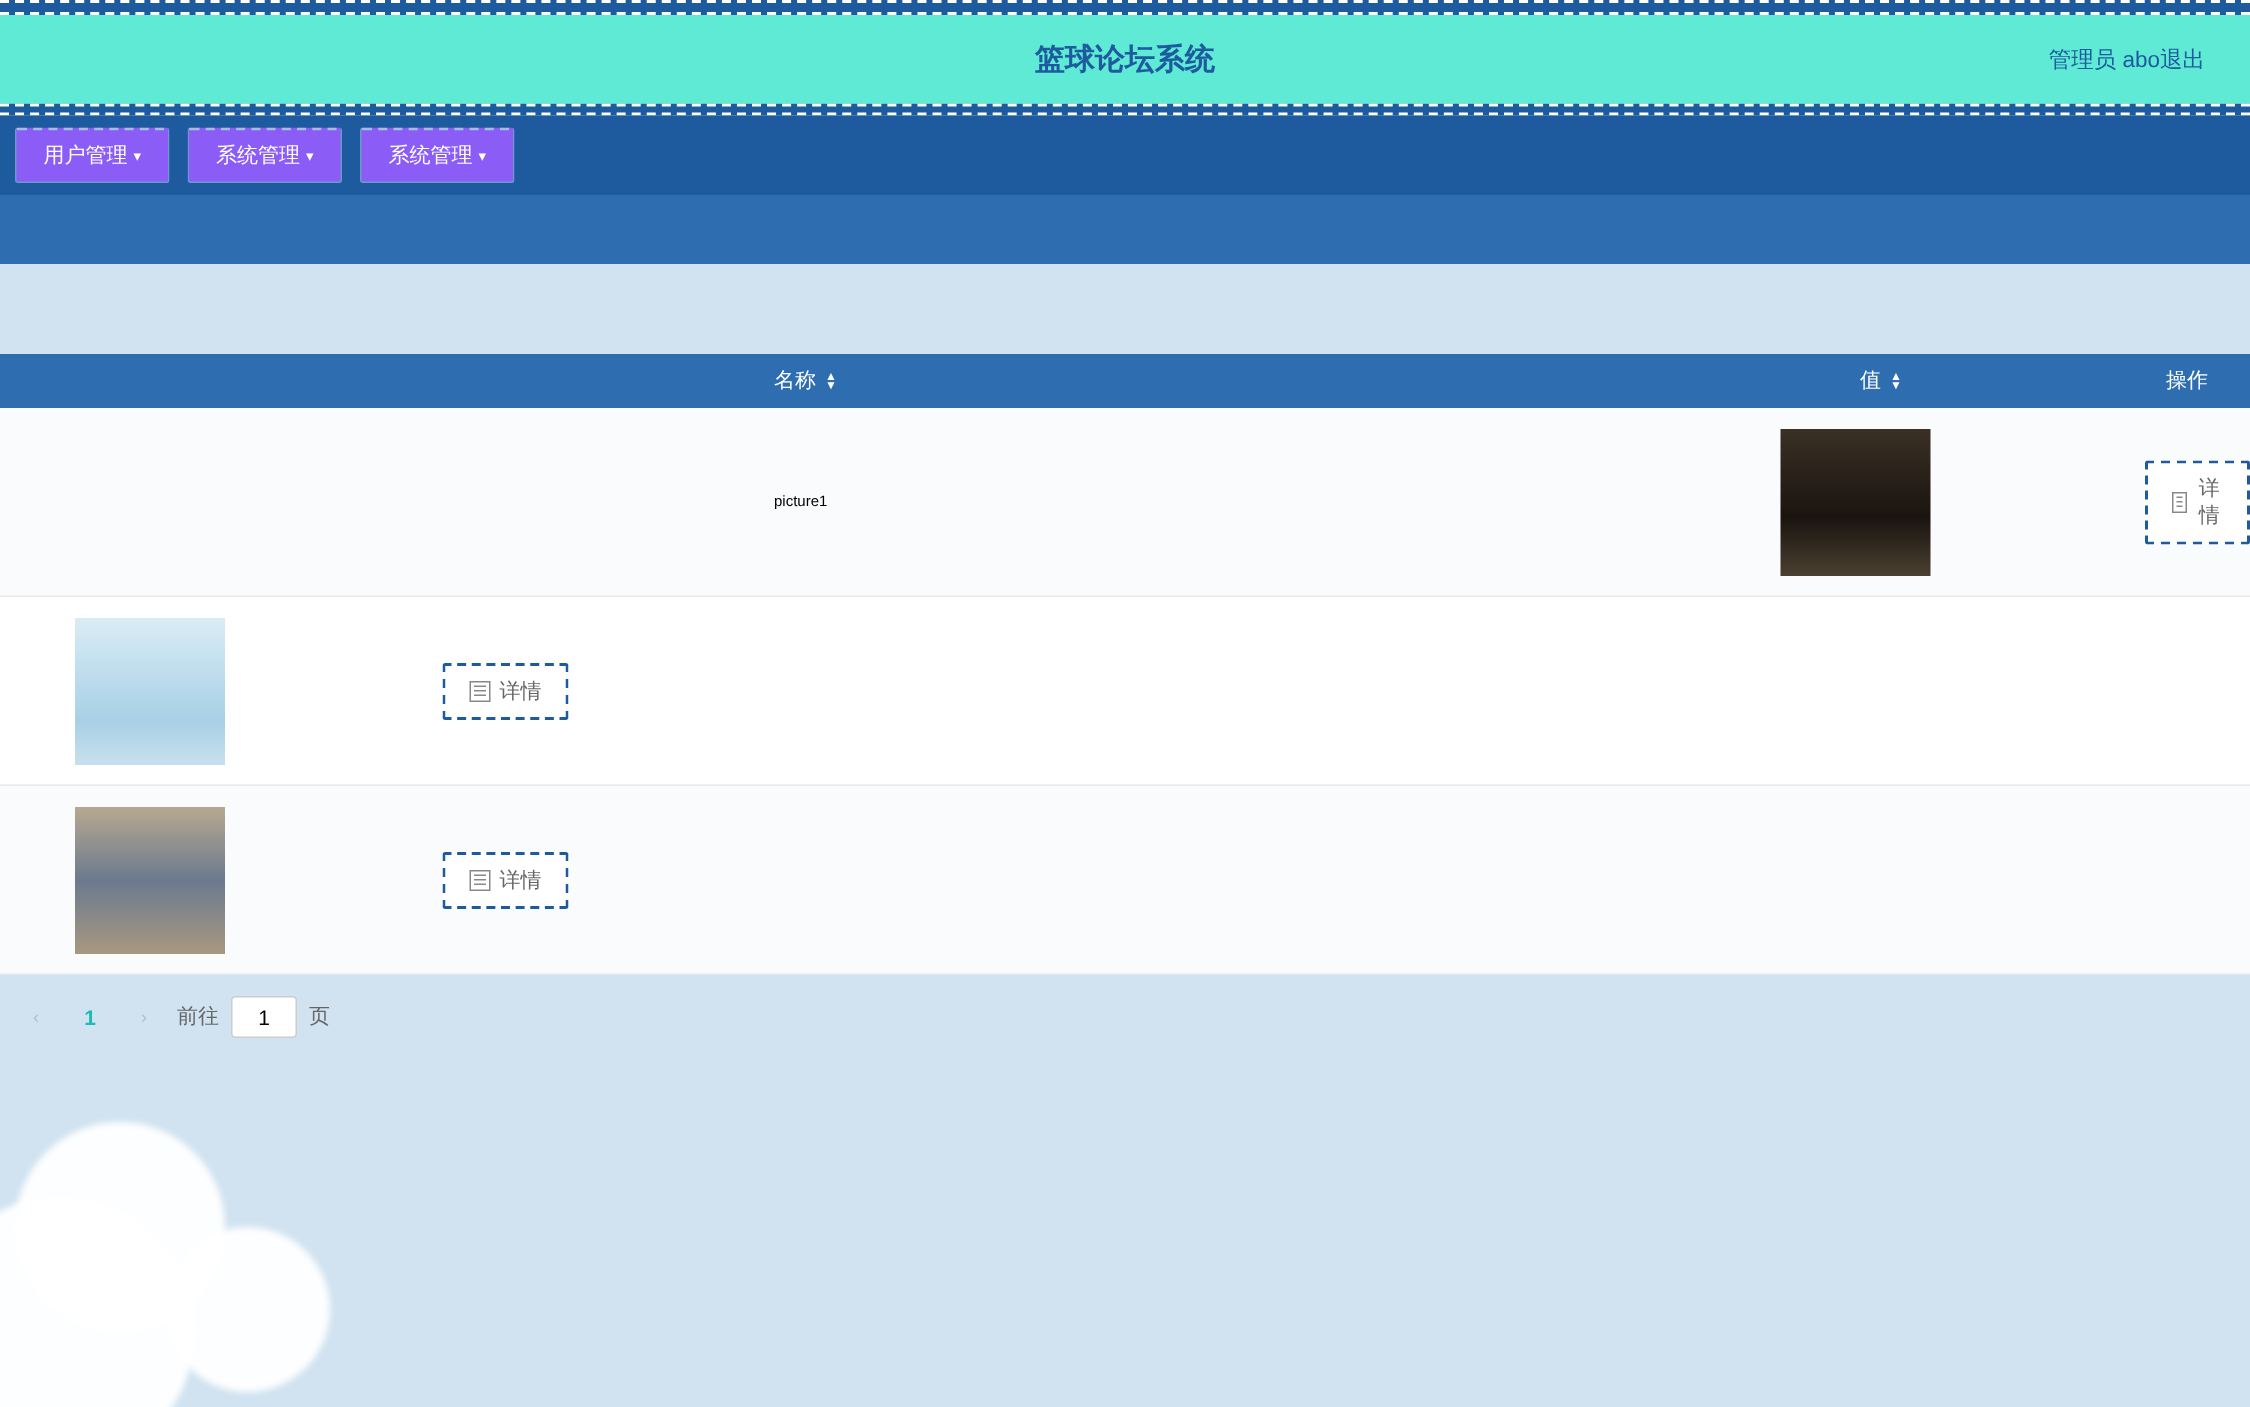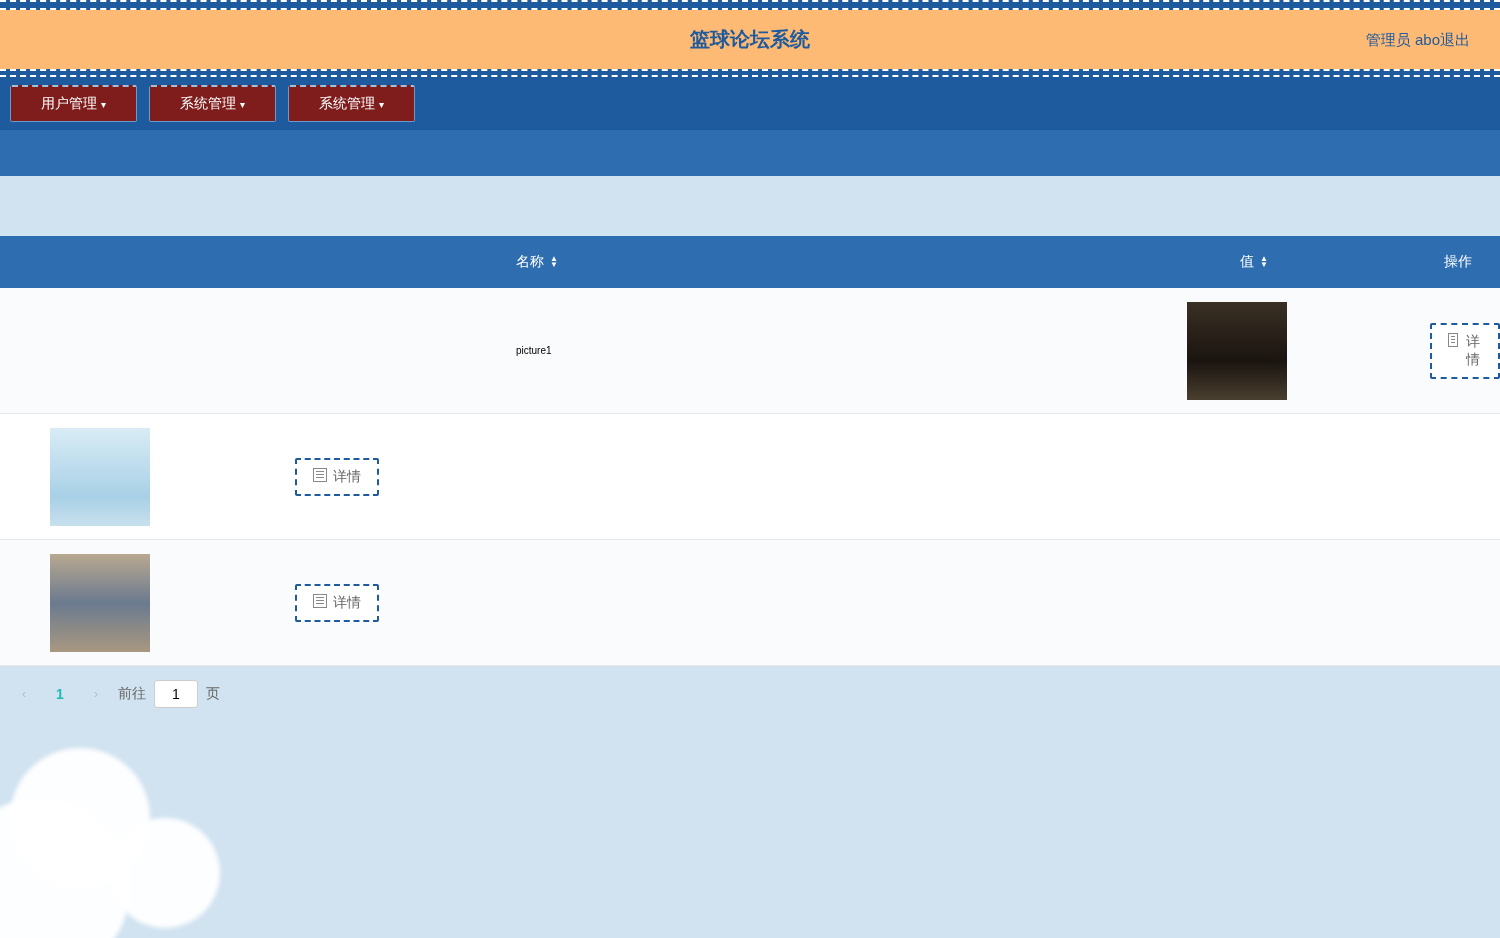--- a/index.html
+++ b/index.html
@@ -14,21 +14,21 @@
       position: relative;
       overflow-x: hidden;
     }
     .top-border {
       height: 10px;
       background: #1e5a9e;
       border-top: 2px dashed #fff;
       border-bottom: 2px dashed #fff;
     }
     .header {
-      background: #fdba74;
+      background: #5eead4;
       padding: 16px 20px;
       display: flex;
       align-items: flex-end;
       justify-content: center;
       position: relative;
     }
     .header-title {
       font-size: 20px;
       font-weight: bold;
       color: #1e5a9e;
@@ -52,24 +52,24 @@
       border-top: 2px dashed #fff;
       border-bottom: 2px dashed #fff;
     }
     .nav-bar {
       background: #1e5a9e;
       padding: 8px 10px;
       display: flex;
       gap: 12px;
     }
     .nav-item {
-      background: #7f1d1d;
+      background: #8b5cf6;
       border: 1px solid #6a9bc9;
       border-top: 2px dashed #a0c0dd;
-      padding: 8px 30px;
+      padding: 8px 18px;
       color: #fff;
       font-size: 14px;
       cursor: pointer;
       display: flex;
       align-items: center;
       gap: 4px;
       border-radius: 2px;
     }
     .nav-item .chevron {
       font-size: 10px;
@@ -84,21 +84,21 @@
     }
     .table-container {
       background: #fff;
       width: 100%;
     }
     .table-header {
       background: #2d6db0;
       display: flex;
       color: #fff;
       font-size: 14px;
-      height: 52px;
+      height: 36px;
       align-items: center;
     }
     .col-name {
       width: 1154px;
       padding-left: 516px;
       display: flex;
       align-items: center;
       gap: 6px;
     }
     .col-value {
@@ -165,21 +165,21 @@
       padding-left: 95px;
     }
     .detail-btn {
       border: 2px dashed #1e5a9e;
       background: #fff;
       padding: 8px 16px;
       color: #666;
       font-size: 14px;
       cursor: pointer;
       display: flex;
-      align-items: flex-start;
+      align-items: center;
       gap: 6px;
       border-radius: 2px;
     }
     .detail-btn .doc-icon {
       display: inline-block;
       width: 14px;
       height: 14px;
       border: 1px solid #888;
       position: relative;
     }

